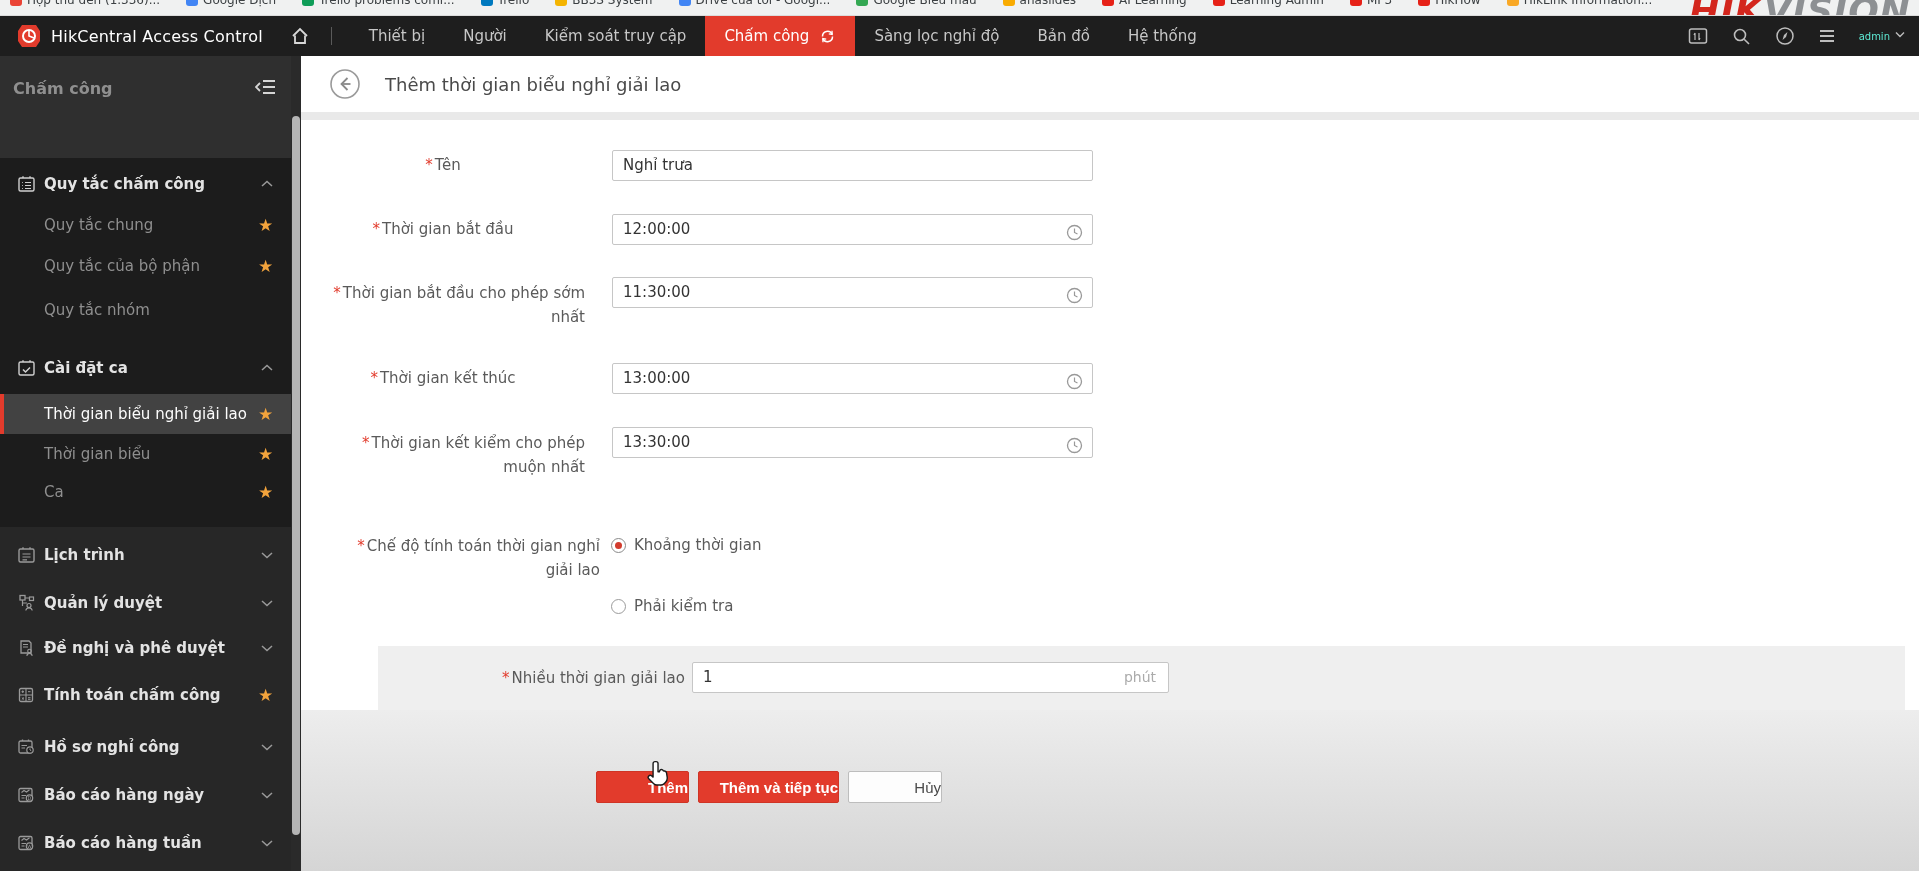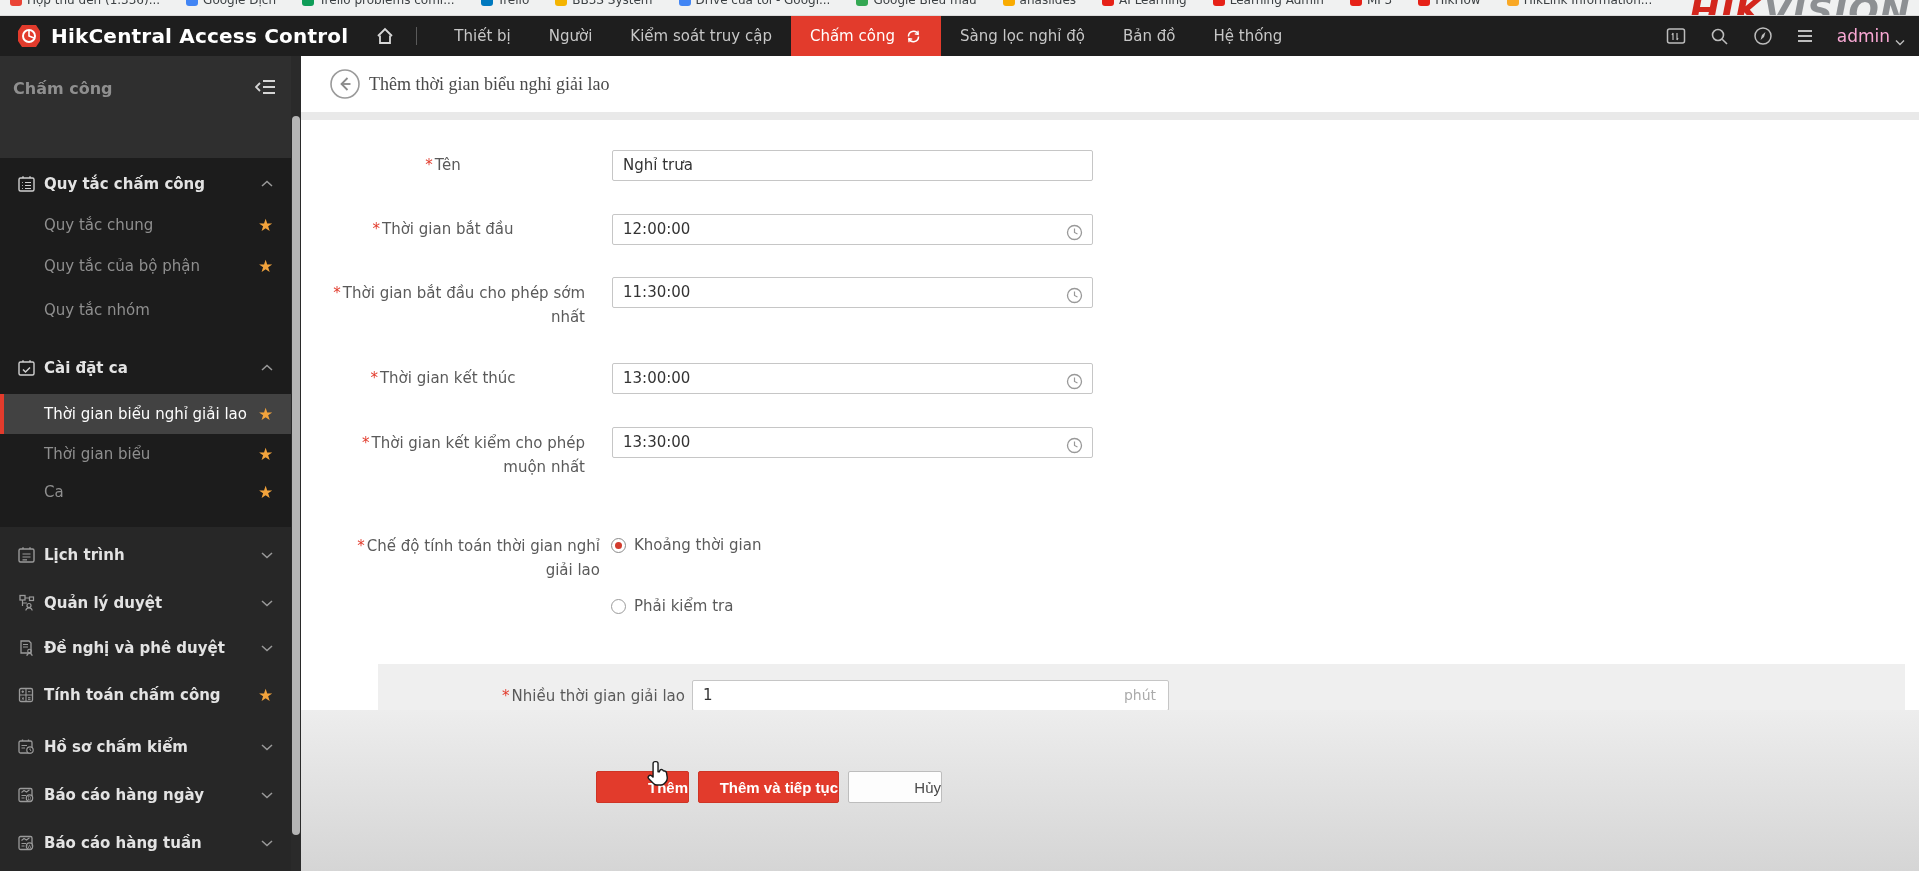--- a/index.html
+++ b/index.html
@@ -10,29 +10,29 @@
   
   .bkbar { position:absolute; left:0; top:0; width:1919px; height:16px; background:#f0f1f1; overflow:hidden; border-bottom:1px solid #dcdcdc; }
   .bkrow { position:absolute; left:10px; top:-7px; display:flex; gap:26px; white-space:nowrap; }
   .bk { display:flex; align-items:center; gap:5px; font-size:12px; color:#3c4043; }
   .bkic { width:12px; height:12px; border-radius:3px; flex:0 0 auto; }
   .watermark { position:absolute; right:8px; top:-10px; font-size:36px; font-weight:bold; font-style:italic; letter-spacing:1px; white-space:nowrap; }
 
   
   .nav { position:absolute; left:0; top:16px; width:1919px; height:40px; background:#1e1e1e; display:flex; align-items:center; }
   .brand { display:flex; align-items:center; gap:9px; margin-left:16px; }
-  .brand-text { color:#fff; font-size:20px; font-weight:bold; letter-spacing:.2px; }
+  .brand-text { color:#fff; font-size:16px; font-weight:normal; letter-spacing:.2px; }
   .home { margin-left:28px; display:flex; align-items:center; }
   .navdiv { width:1px; height:18px; background:#5a5a5a; margin:0 18px 0 22px; }
   .nav-items { display:flex; align-items:center; height:100%; }
   .nav-item { color:#c7c7c7; font-size:15px; padding:0 19px; height:40px; line-height:40px; cursor:pointer; }
   .nav-item.active { background:#e23b2c; color:#fff; display:flex; align-items:center; gap:10px; }
   .nav-right { position:absolute; right:14px; top:0; height:40px; display:flex; align-items:center; gap:24px; }
   .nav-right .ic { display:flex; align-items:center; }
-  .user { color:#f9a8d4; font-size:17px; display:flex; align-items:flex-end; gap:5px; }
+  .user { color:#5eead4; font-size:10px; display:flex; align-items:flex-start; gap:5px; }
 
   
   .sidebar { position:absolute; left:0; top:56px; width:291px; height:815px; background:#1c1c1c; }
   .sb-top { position:absolute; left:0; top:0; width:291px; height:102px; background:#2f2f2f; }
   .sb-low { position:absolute; left:0; top:471px; width:291px; height:344px; background:#272727; }
   .sb-title { position:absolute; left:13px; top:23px; font-size:16px; font-weight:bold; color:#8f8f8f; }
   .collapse { position:absolute; right:14px; top:22px; }
   .sb-row { position:absolute; left:0; width:291px; height:40px; display:flex; align-items:center; cursor:pointer; }
   .sb-row .sbic { position:absolute; left:15px; width:22px; display:flex; justify-content:center; }
   .sb-label { position:absolute; left:44px; font-size:15px; color:#e3e3e3; font-weight:bold; }
@@ -42,36 +42,36 @@
   .sb-row.active::before { content:""; position:absolute; left:0; top:0; width:4px; height:40px; background:#e23b2c; }
   .star { position:absolute; left:258px; top:50%; transform:translateY(-50%); color:#f2a33c; font-size:17px; line-height:1; }
   .chev { position:absolute; left:261px; top:50%; transform:translateY(-50%); display:flex; }
   .sb-scroll { position:absolute; left:291px; top:56px; width:10px; height:815px; background:#2a2a2a; }
   .sb-thumb { position:absolute; left:1px; top:60px; width:8px; height:719px; background:#b5b5b5; border-radius:4px; }
 
   
   .main { position:absolute; left:301px; top:56px; width:1618px; height:815px; background:#fff; }
   .mheader { position:absolute; left:0; top:0; width:1618px; height:56px; background:#fff; display:flex; align-items:center; }
   .backbtn { margin-left:28px; cursor:pointer; display:flex; }
-  .mtitle { margin-left:8px; font-size:18px; color:#4a4a4a;font-family:Liberation Serif, serif; }
+  .mtitle { margin-left:24px; font-size:18px; color:#4a4a4a; }
   .msep { position:absolute; left:0; top:56px; width:1618px; height:8px; background:#e9e9e9; }
 
   .frow { position:absolute; left:0; width:1618px; }
   .flabel { position:absolute; left:0; width:284px; text-align:center; font-size:15px; color:#5a5a5a; line-height:31px; }
   .flabel2 { position:absolute; left:0; width:284px; text-align:right; font-size:15px; color:#5a5a5a; line-height:24px; }
   .req { color:#e23b2c; margin-right:2px; }
   .finput { position:absolute; left:295px; width:481px; height:31px; border:1px solid #c6c6c6; border-radius:2px; background:#fff; font-size:15px; color:#333; line-height:29px; padding:0 30px 0 10px; overflow:hidden; white-space:nowrap;margin-left:16px; }
   .clockic { position:absolute; right:9px; top:7px; }
 
   .radio-opt { position:absolute; display:flex; align-items:center; gap:8px; font-size:15px; color:#5a5a5a; cursor:pointer; }
   .rdot { width:15px; height:15px; border:1px solid #9b9b9b; border-radius:50%; background:#fff; display:flex; align-items:center; justify-content:center; }
   .rdot.on { border-color:#8a8a8a; }
   .rdot.on::after { content:""; width:7px; height:7px; border-radius:50%; background:#d23c2e; }
 
-  .band { position:absolute; left:77px; top:590px; width:1527px; height:64px; background:#efefef;margin-top:18px; }
+  .band { position:absolute; left:77px; top:590px; width:1527px; height:64px; background:#efefef; }
   .band-label { position:absolute; left:0; top:0; width:307px; text-align:right; font-size:15px; color:#5a5a5a; line-height:64px; }
   .band-input { position:absolute; left:314px; top:16px; width:477px; height:31px; border:1px solid #c6c6c6; border-radius:2px; background:#fff; font-size:15px; color:#333; line-height:29px; padding:0 50px 0 10px; }
   .band-unit { position:absolute; right:12px; top:0; line-height:29px; color:#ababab; font-size:14px; }
 
   .below { position:absolute; left:0; top:654px; width:1618px; height:161px; background:linear-gradient(#ededed,#d5d5d5); }
   .btn { position:absolute; top:685px; height:32px; border-radius:2px; font-size:15px; text-align:right; line-height:32px; cursor:pointer; font-family:Liberation Sans, sans-serif;margin-top:30px; }
   .btn-red { background:#e23b2c; color:#fff; border:1px solid #cf3425; font-weight:bold; }
   .btn-plain { background:#fdfdfd; color:#4a4a4a; border:1px solid #bdbdbd; }
 
   .cursor { position:absolute; left:646px; top:760px; z-index:50; pointer-events:none; }
@@ -336,21 +336,21 @@
     <div class="sb-row" style="top:671px">
       <span class="sbic">
           <svg width="19" height="18" viewBox="0 0 19 18">
             <rect x="2" y="3" width="13" height="12" rx="1.5" fill="none" stroke="#9a9a9a" stroke-width="1.3"></rect>
             <path d="M5.5 3 V1.4 M11.5 3 V1.4" stroke="#9a9a9a" stroke-width="1.3"></path>
             <path d="M4.5 7.5 H10 M4.5 10 H8" stroke="#9a9a9a" stroke-width="1.1"></path>
             <circle cx="13" cy="12" r="3.2" fill="#1c1c1c" stroke="#9a9a9a" stroke-width="1.2"></circle>
             <path d="M13 10.4 V12 L14.3 12.8" stroke="#9a9a9a" stroke-width="1" fill="none"></path>
           </svg>
         </span>
-      <span class="sb-label" style="font-weight:bold">Hồ sơ chấm kiểm</span>
+      <span class="sb-label" style="font-weight:bold">Hồ sơ nghỉ công</span>
       <span class="chev">
           <svg width="12" height="8" viewBox="0 0 12 8">
             <path d="M1 2 L6 6.5 L11 2" stroke="#9a9a9a" stroke-width="1.5" fill="none"></path>
           </svg>
         </span>
     </div>
     <div class="sb-row" style="top:719px">
       <span class="sbic">
           <svg width="19" height="18" viewBox="0 0 19 18">
             <rect x="2" y="2.5" width="13" height="13" rx="1.5" fill="none" stroke="#9a9a9a" stroke-width="1.3"></rect>

